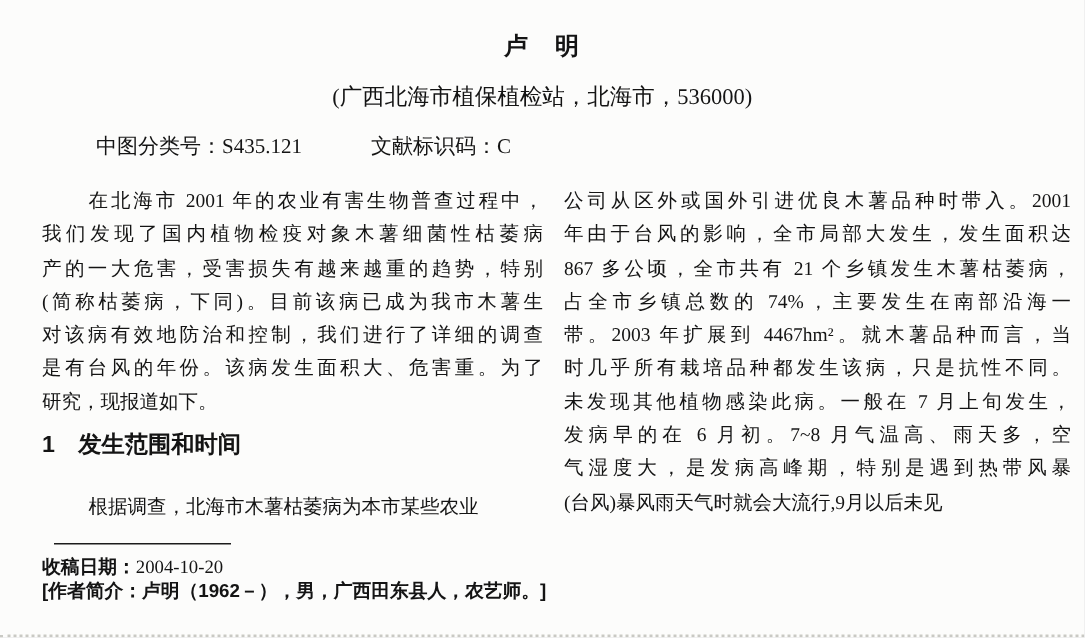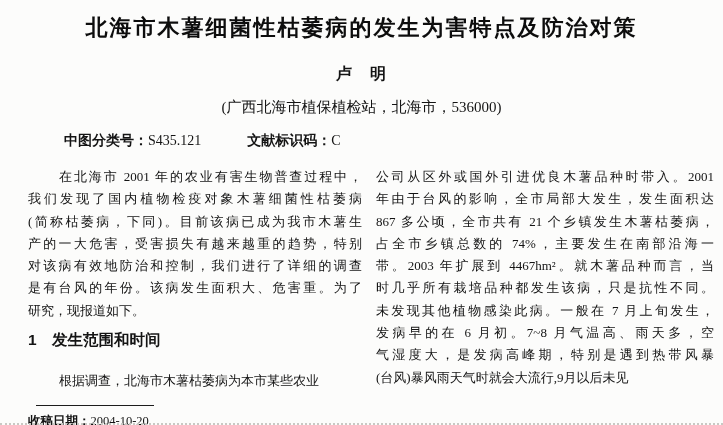--- a/index.html
+++ b/index.html
@@ -42,21 +42,21 @@
   .meta-row {
     margin-top: 15px;
     padding-left: 64px;
     display: flex;
     gap: 46px;
     font-size: 14px;
     align-items: baseline;
   }
   .meta-label {
     font-family: "Liberation Sans", "DejaVu Sans", sans-serif;
-    font-weight: bold;
+    font-weight: normal;
     margin-top: 27px;
   }
   .meta-value { font-weight: normal; }
 
   .columns {
     display: flex;
     margin-top: 16px;
     padding-left: 28px;
     gap: 14px;
   }
@@ -113,38 +113,37 @@
     bottom: 0;
     width: 100%;
     border-bottom: 2px dotted #c9c9c4;
   }
 </style>
 </head>
 <body>
 
 <div class="page">
 
-  <h1 class="title">北海市木薯细菌性枯萎病的发生为害特点及防治对策</h1>
 
   <div class="author">卢　明</div>
 
   <div class="affiliation">(广西北海市植保植检站，北海市，536000)</div>
 
   <div class="meta-row">
     <span><span class="meta-label">中图分类号：</span><span class="meta-value">S435.121</span></span>
     <span><span class="meta-label">文献标识码：</span><span class="meta-value">C</span></span>
   </div>
 
   <div class="columns">
 
     <div class="col col-left">
       <div class="line indent">在北海市 2001 年的农业有害生物普查过程中，</div>
       <div class="line">我们发现了国内植物检疫对象木薯细菌性枯萎病</div>
+      <div class="line">产的一大危害，受害损失有越来越重的趋势，特别</div>
       <div class="line">(简称枯萎病，下同)。目前该病已成为我市木薯生</div>
-      <div class="line">产的一大危害，受害损失有越来越重的趋势，特别</div>
       <div class="line">对该病有效地防治和控制，我们进行了详细的调查</div>
       <div class="line">是有台风的年份。该病发生面积大、危害重。为了</div>
       <div class="line endline">研究，现报道如下。</div>
 
       <div class="section-heading">1　发生范围和时间</div>
 
       <div class="line indent endline">根据调查，北海市木薯枯萎病为本市某些农业</div>
 
       <div class="footnote">
         <div class="fn-rule"></div>

